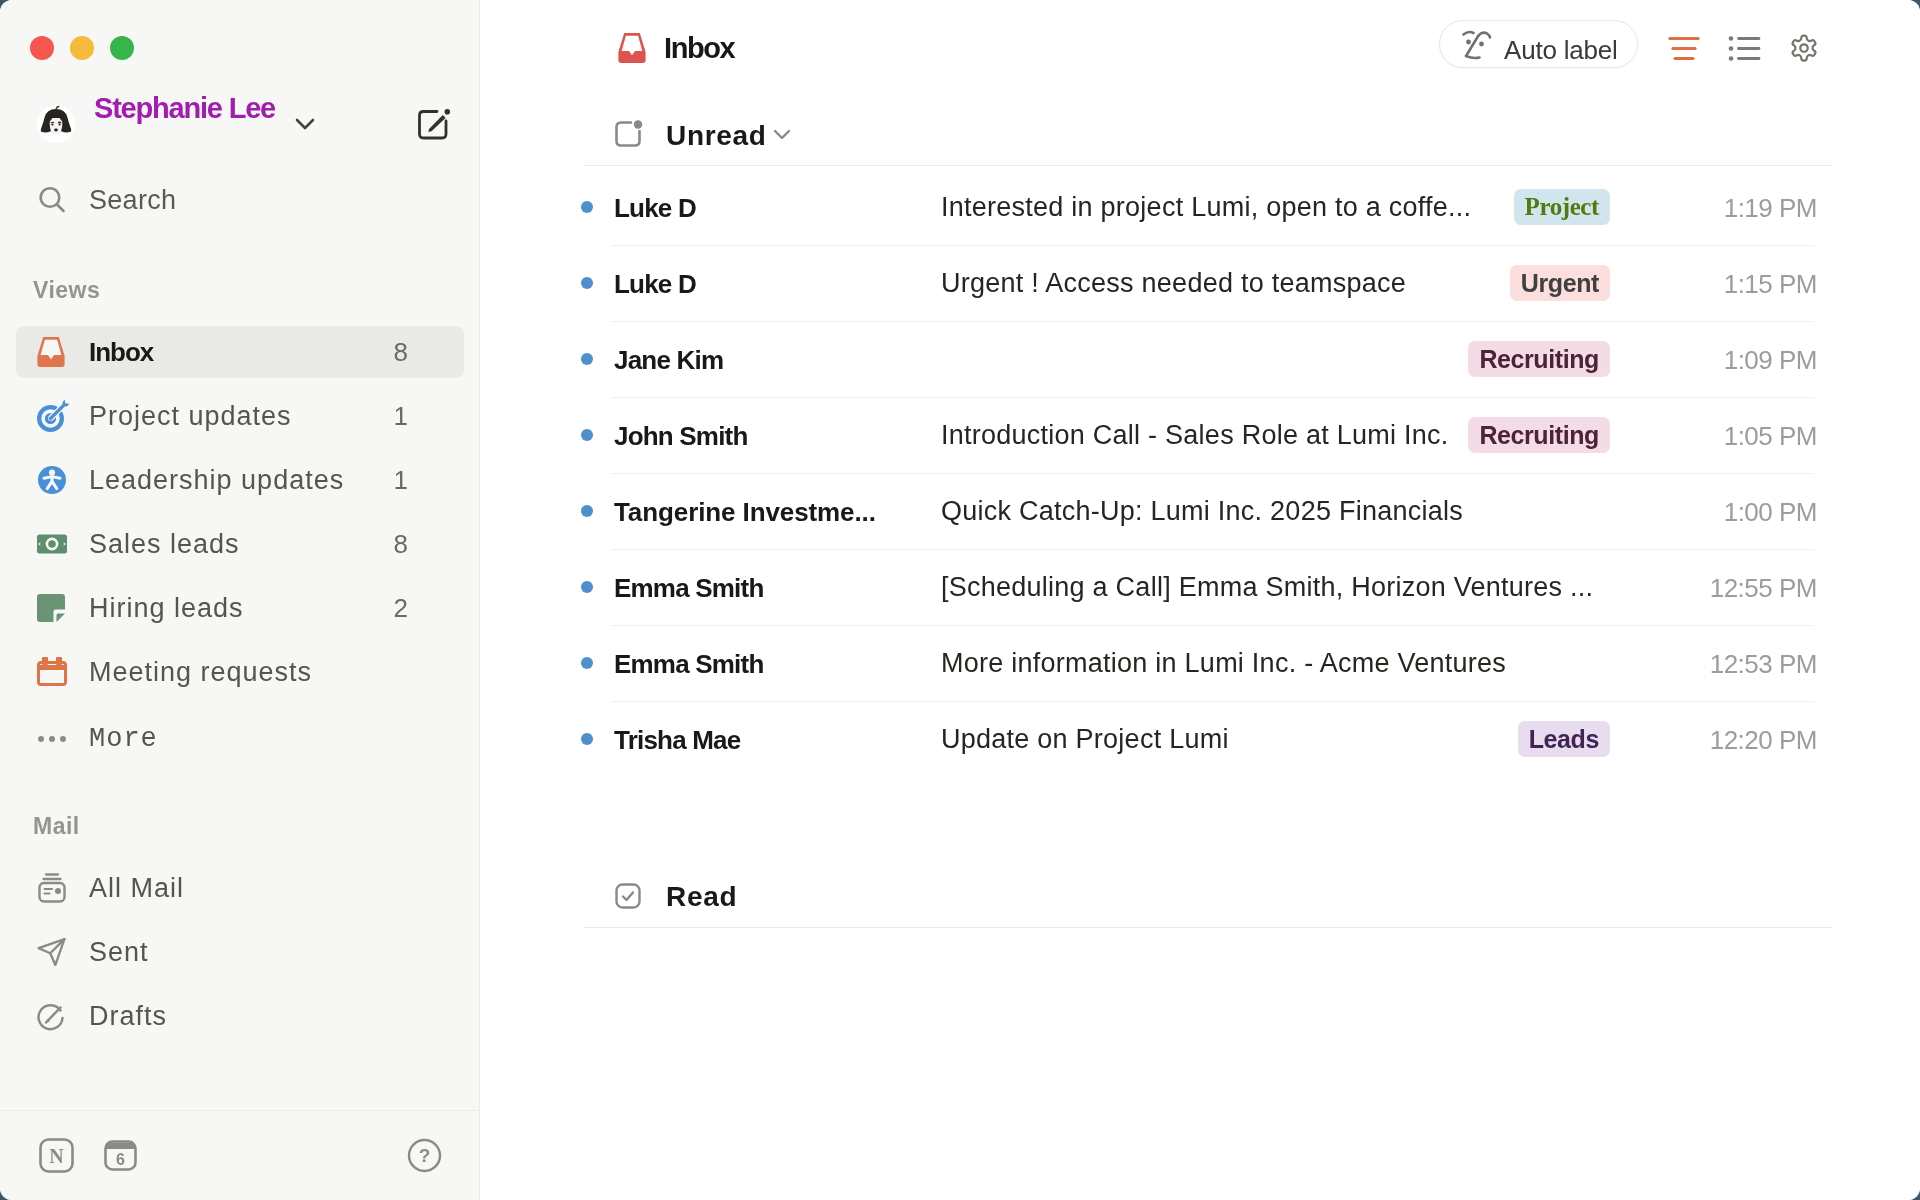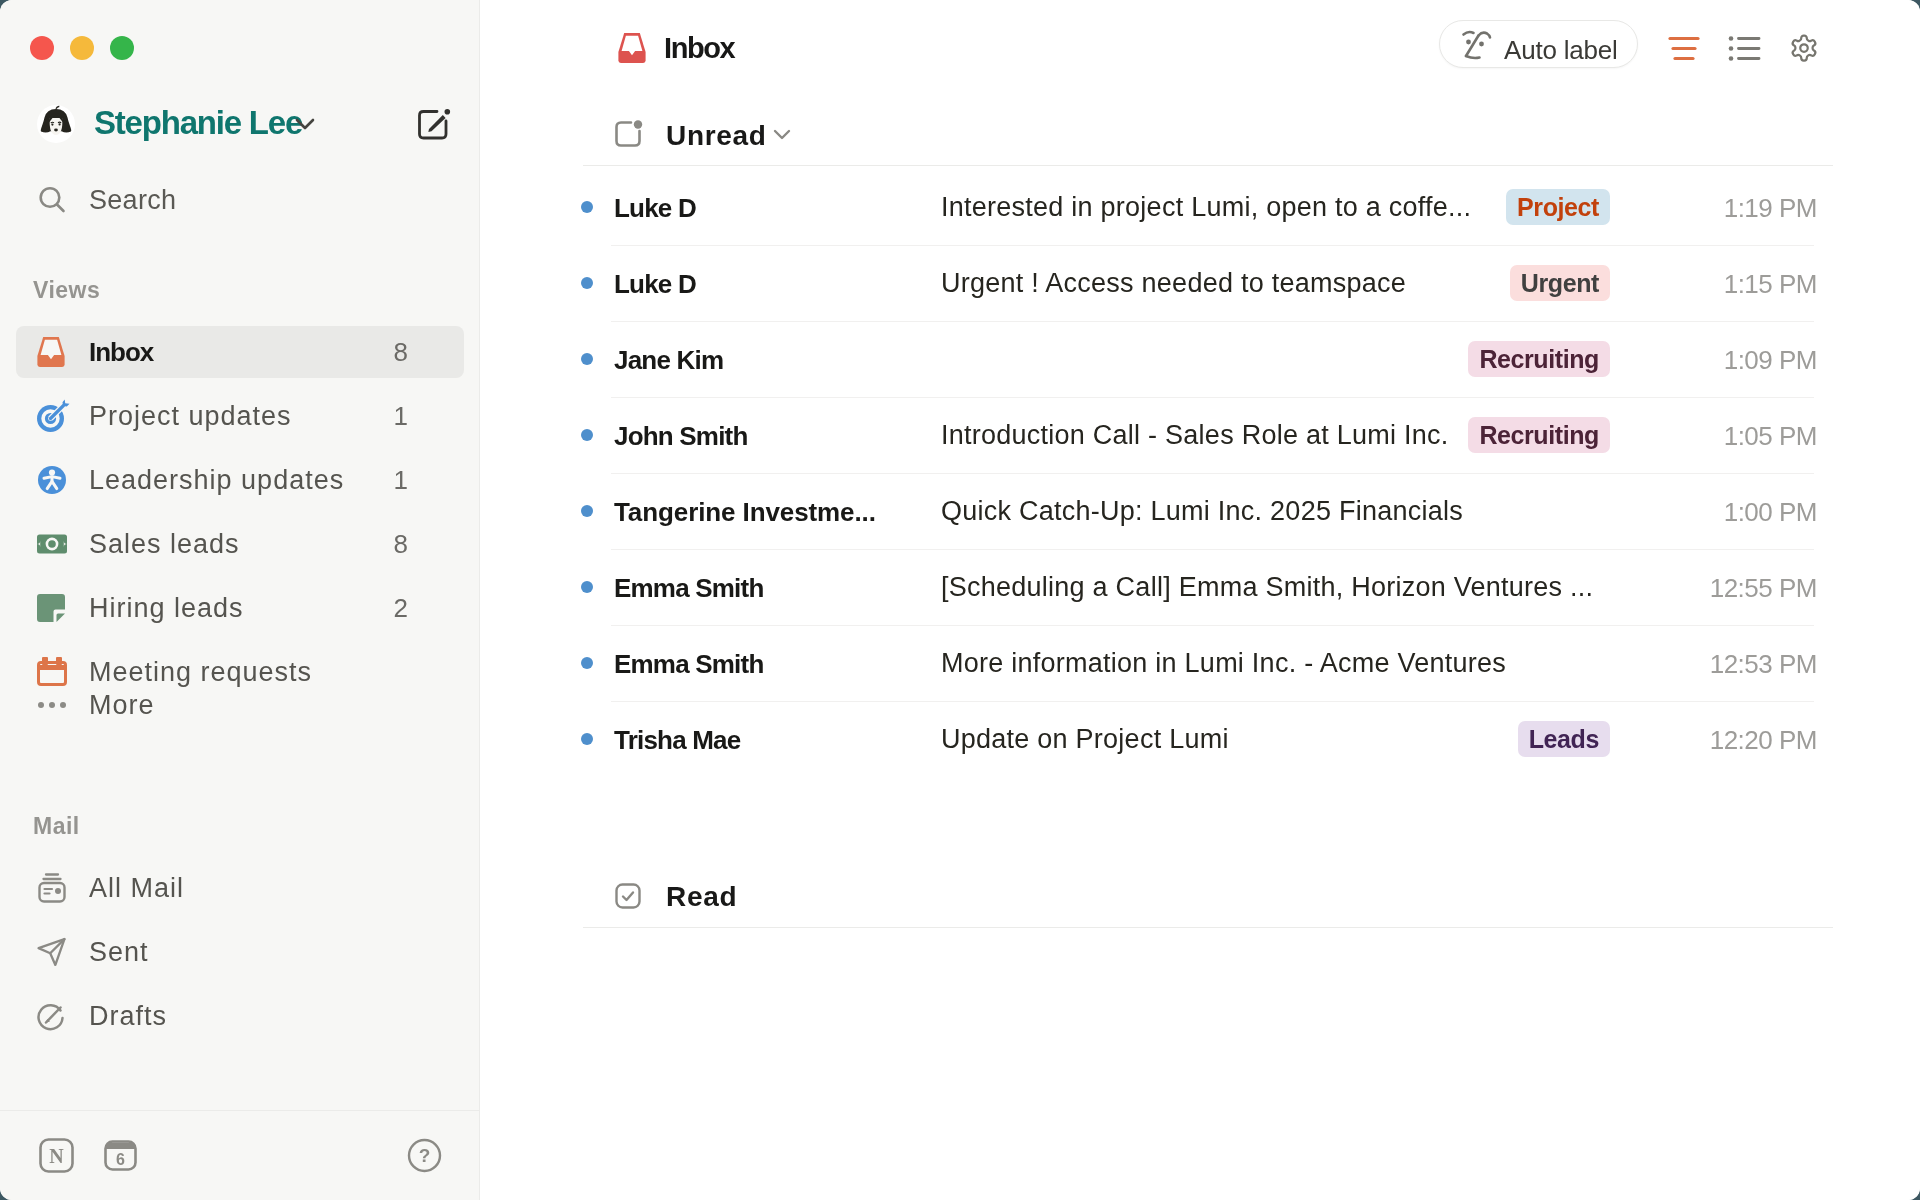--- a/index.html
+++ b/index.html
@@ -3,42 +3,42 @@
 <meta charset="utf-8">
 <style>
   * { margin:0; padding:0; box-sizing:border-box; }
   html,body { width:1920px; height:1200px; overflow:hidden; }
   body { background:#3d5862; font-family:"Liberation Sans", sans-serif; -webkit-font-smoothing:antialiased; }
   .window { position:absolute; inset:0; border-radius:12px; overflow:hidden; background:#ffffff; will-change:transform; }
   .abs { position:absolute; }
   
   .sidebar { position:absolute; left:0; top:0; width:480px; height:1200px; background:#f7f7f5; border-right:1px solid #ebebe9; }
   .tl { position:absolute; width:24px; height:24px; border-radius:50%; top:36px; }
-  .profile-name { position:absolute; left:94px; top:106px; font-size:33px; font-weight:700; color:#0f766e; letter-spacing:-1.2px; line-height:1; }
+  .profile-name { position:absolute; left:94px; top:94px; font-size:29px; font-weight:700; color:#a21caf; letter-spacing:-1.2px; line-height:1; }
   .srow { position:absolute; left:0; width:444px; height:52px; }
   .srow .ic { position:absolute; left:36px; top:50%; transform:translateY(-50%); }
   .srow .txt { position:absolute; left:89px; top:50%; transform:translateY(-50%); font-size:27px; letter-spacing:1.0px; color:#55544f; line-height:1; white-space:nowrap; }
   .srow .cnt { position:absolute; right:36px; top:50%; transform:translateY(-50%); font-size:26px; color:#6b6a66; line-height:1; }
   .slabel { position:absolute; left:33px; font-size:23px; font-weight:700; color:#959490; letter-spacing:0.5px; line-height:1; }
   .sel { position:absolute; left:16px; width:448px; height:52px; background:#e9e9e7; border-radius:8px; }
   
   .main { position:absolute; left:481px; top:0; right:0; height:1200px; background:#fff; }
   .hdr-title { position:absolute; left:664px; top:34px; font-size:29px; font-weight:700; color:#181817; letter-spacing:-1.4px; line-height:1; }
   .pill { position:absolute; left:1439px; top:20px; width:199px; height:48px; border:1.5px solid #e8e8e6; border-radius:28px; background:#fff; box-shadow:0 1px 2px rgba(0,0,0,0.04); }
   .pill span { position:absolute; left:64px; top:16px; font-size:26px; color:#3b3a36; font-weight:400; letter-spacing:-0.2px; line-height:1; }
   .divider { position:absolute; height:1px; background:#ebebe9; }
   .rowdiv { position:absolute; height:1px; background:#f1f0ef; }
   .sechdr-txt { font-size:28px; font-weight:700; color:#191918; position:absolute; letter-spacing:0.7px; line-height:1; }
   .mrow { position:absolute; left:583px; width:1250px; height:76px; }
   .dot { position:absolute; left:-2px; top:32px; width:12px; height:12px; border-radius:50%; background:#4f8fcc; }
   .sender { position:absolute; left:31px; top:26px; font-size:26px; font-weight:700; color:#191917; letter-spacing:-0.8px; line-height:1; white-space:nowrap; }
   .subj { position:absolute; left:358px; top:25px; font-size:27px; color:#26251f; letter-spacing:0.25px; line-height:1; white-space:nowrap; }
   .time { position:absolute; right:16px; top:26px; font-size:26px; color:#9d9c99; letter-spacing:-0.5px; line-height:1; }
   .tag { position:absolute; right:223px; top:20px; height:36px; line-height:36px; border-radius:7px; padding:0 11px; font-size:25px; font-weight:700; letter-spacing:-0.4px; }
-  .tag.blue { background:#d2e4ee; color:#c2410c; }
+  .tag.blue { background:#d2e4ee; color:#4d7c0f;font-family:Liberation Serif, serif; }
   .tag.red { background:#fbdedd; color:#404040; }
   .tag.pink { background:#f4dce6; color:#4c2337; }
   .tag.purple { background:#e7ddee; color:#412454; }
 </style>
 </head>
 <body>
 <div class="window">
 
   <div class="sidebar">
     <div class="tl" style="left:30px; background:#f5564d;"></div>
@@ -141,21 +141,21 @@
     <div class="srow" style="top:646px;padding-left:16px;">
       <svg class="ic" width="32" height="32" viewBox="0 0 32 32">
         <rect x="6" y="1" width="6" height="8" rx="1" fill="#dd7549"></rect>
         <rect x="20" y="1" width="6" height="8" rx="1" fill="#dd7549"></rect>
         <rect x="2.5" y="6.5" width="27" height="22" rx="2.5" fill="none" stroke="#dd7549" stroke-width="3"></rect>
         <path d="M2.5 9 H29.5 V14 H2.5 Z" fill="#dd7549"></path>
       </svg>
       <div class="txt">Meeting requests</div>
     </div>
 
-    <div class="srow" style="top:679px;">
+    <div class="srow" style="top:713px;font-family:Liberation Mono, monospace;">
       <svg class="ic" width="32" height="32" viewBox="0 0 32 32">
         <circle cx="5" cy="16" r="3" fill="#8c8b86"></circle>
         <circle cx="16" cy="16" r="3" fill="#8c8b86"></circle>
         <circle cx="27" cy="16" r="3" fill="#8c8b86"></circle>
       </svg>
       <div class="txt">More</div>
     </div>
 
     <div class="slabel" style="top:815px;">Mail</div>
 

